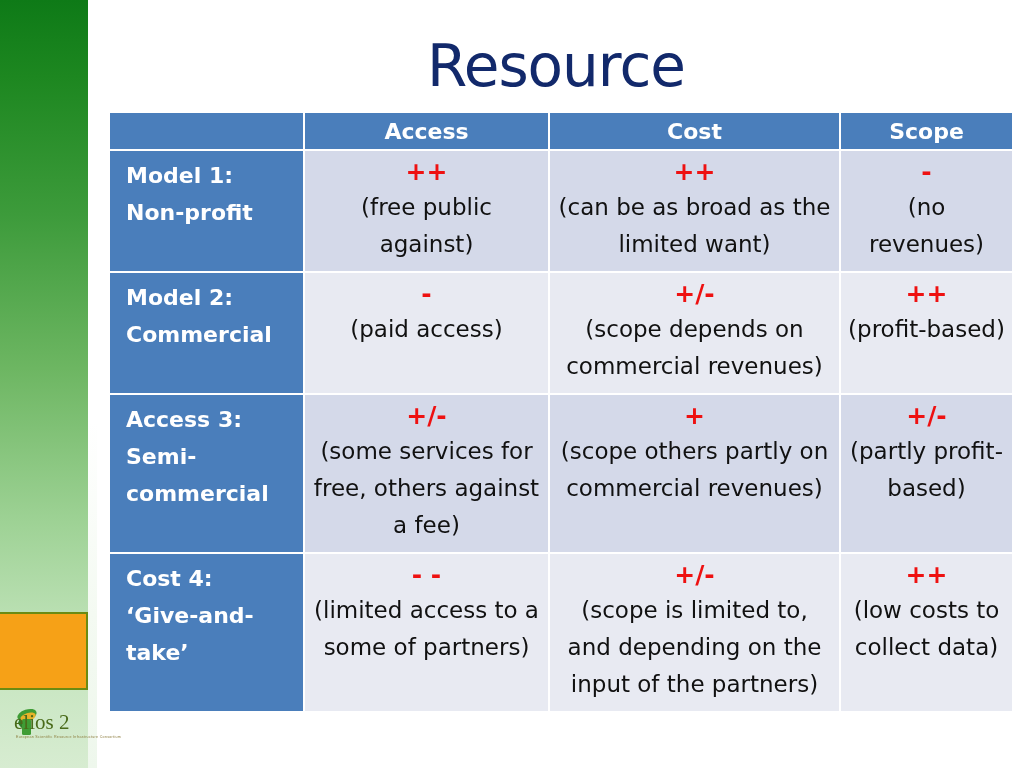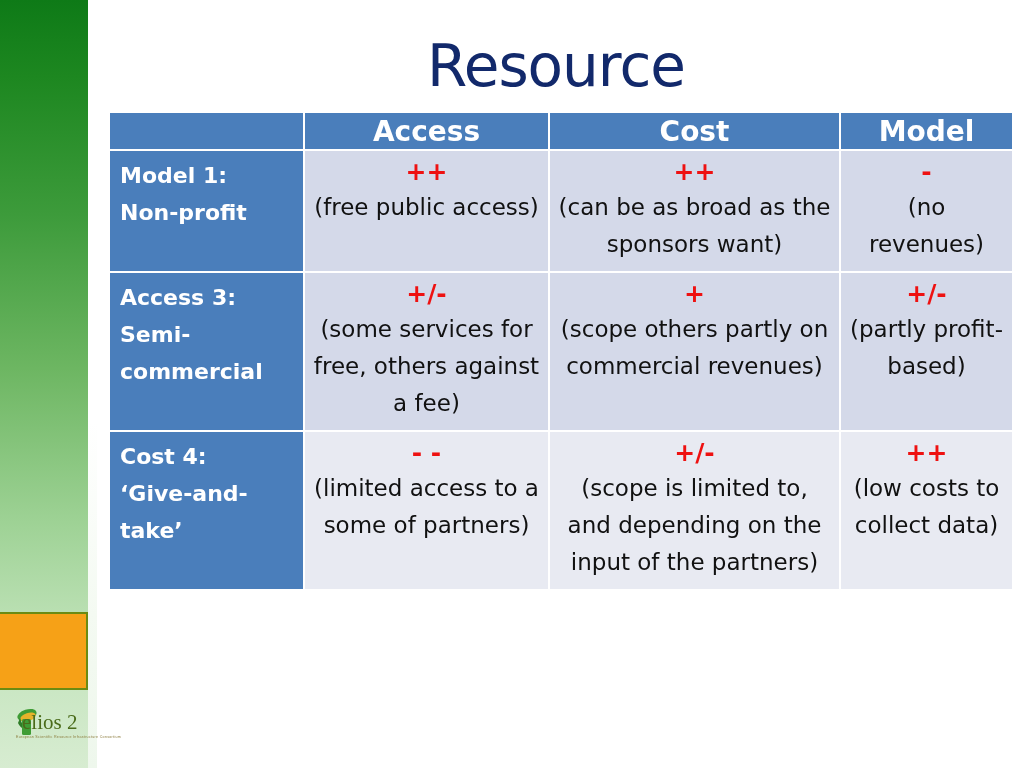--- a/index.html
+++ b/index.html
@@ -58,21 +58,21 @@
   #logo {
     position: absolute;
     left: 8px;
     top: 706px;
     width: 80px;
     height: 44px;
     display: block;
   }
   #logo-text {
     position: absolute;
-    left: 22px;
+    left: 14px;
     top: 710px;
     font-family: "Liberation Serif", serif;
     font-size: 21px;
     color: #4a6b1a;
     letter-spacing: 0px;
     white-space: nowrap;
   }
   #logo-sub {
     position: absolute;
     left: 16px;
@@ -118,37 +118,37 @@
 
   th, td {
     padding: 0;
     margin: 0;
     vertical-align: middle;
   }
 
   th.hdr {
     background: #4a7ebb;
     color: #ffffff;
-    font-size: 28px;
+    font-size: 22px;
     font-weight: bold;
     height: 36px;
     text-align: center;
     font-family: "DejaVu Sans", sans-serif;
   }
   th.hdr-blank {
     background: #4a7ebb;
   }
 
   td.rowlabel {
     background: #4a7ebb;
     color: #ffffff;
     font-size: 22px;
     font-weight: bold;
     text-align: left;
-    padding: 6px 0 6px 10px;
+    padding: 6px 0 6px 16px;
     line-height: 37px;
     vertical-align: top;
     font-family: "DejaVu Sans", sans-serif;
   }
   td.cell {
     text-align: center;
     font-size: 23px;
     line-height: 37px;
     color: #111111;
     padding: 4px 6px 8px 6px;
@@ -194,40 +194,58 @@
       <col class="c-label">
         <col class="c-access">
         <col class="c-scope">
         <col class="c-cost">
     </colgroup>
     <thead>
       <tr>
         <th class="hdr hdr-blank"></th>
         <th class="hdr">Access</th>
         <th class="hdr">Cost</th>
-        <th class="hdr">Model</th>
+        <th class="hdr">Scope</th>
       </tr>
     </thead>
     <tbody id="tbody">
         <tr class="band-dark">
           <td class="rowlabel">
             <div>Model 1:</div>
             <div>Non-profit</div>
           </td>
           <td class="cell">
             <span class="sym">++</span>
-            <span class="desc">(free public access)</span>
-          </td>
-          <td class="cell">
-            <span class="sym">++</span>
-            <span class="desc">(can be as broad as the sponsors want)</span>
+            <span class="desc">(free public against)</span>
+          </td>
+          <td class="cell">
+            <span class="sym">++</span>
+            <span class="desc">(can be as broad as the limited want)</span>
           </td>
           <td class="cell">
             <span class="sym">-</span>
             <span class="desc">(no revenues)</span>
+          </td>
+        </tr>
+        <tr class="band-light">
+          <td class="rowlabel">
+            <div>Model 2:</div>
+            <div>Commercial</div>
+          </td>
+          <td class="cell">
+            <span class="sym">-</span>
+            <span class="desc">(paid access)</span>
+          </td>
+          <td class="cell">
+            <span class="sym">+/-</span>
+            <span class="desc">(scope depends on commercial revenues)</span>
+          </td>
+          <td class="cell">
+            <span class="sym">++</span>
+            <span class="desc">(profit-based)</span>
           </td>
         </tr>
         <tr class="band-dark">
           <td class="rowlabel">
             <div>Access 3:</div>
             <div>Semi-</div>
             <div>commercial</div>
           </td>
           <td class="cell">
             <span class="sym">+/-</span>

